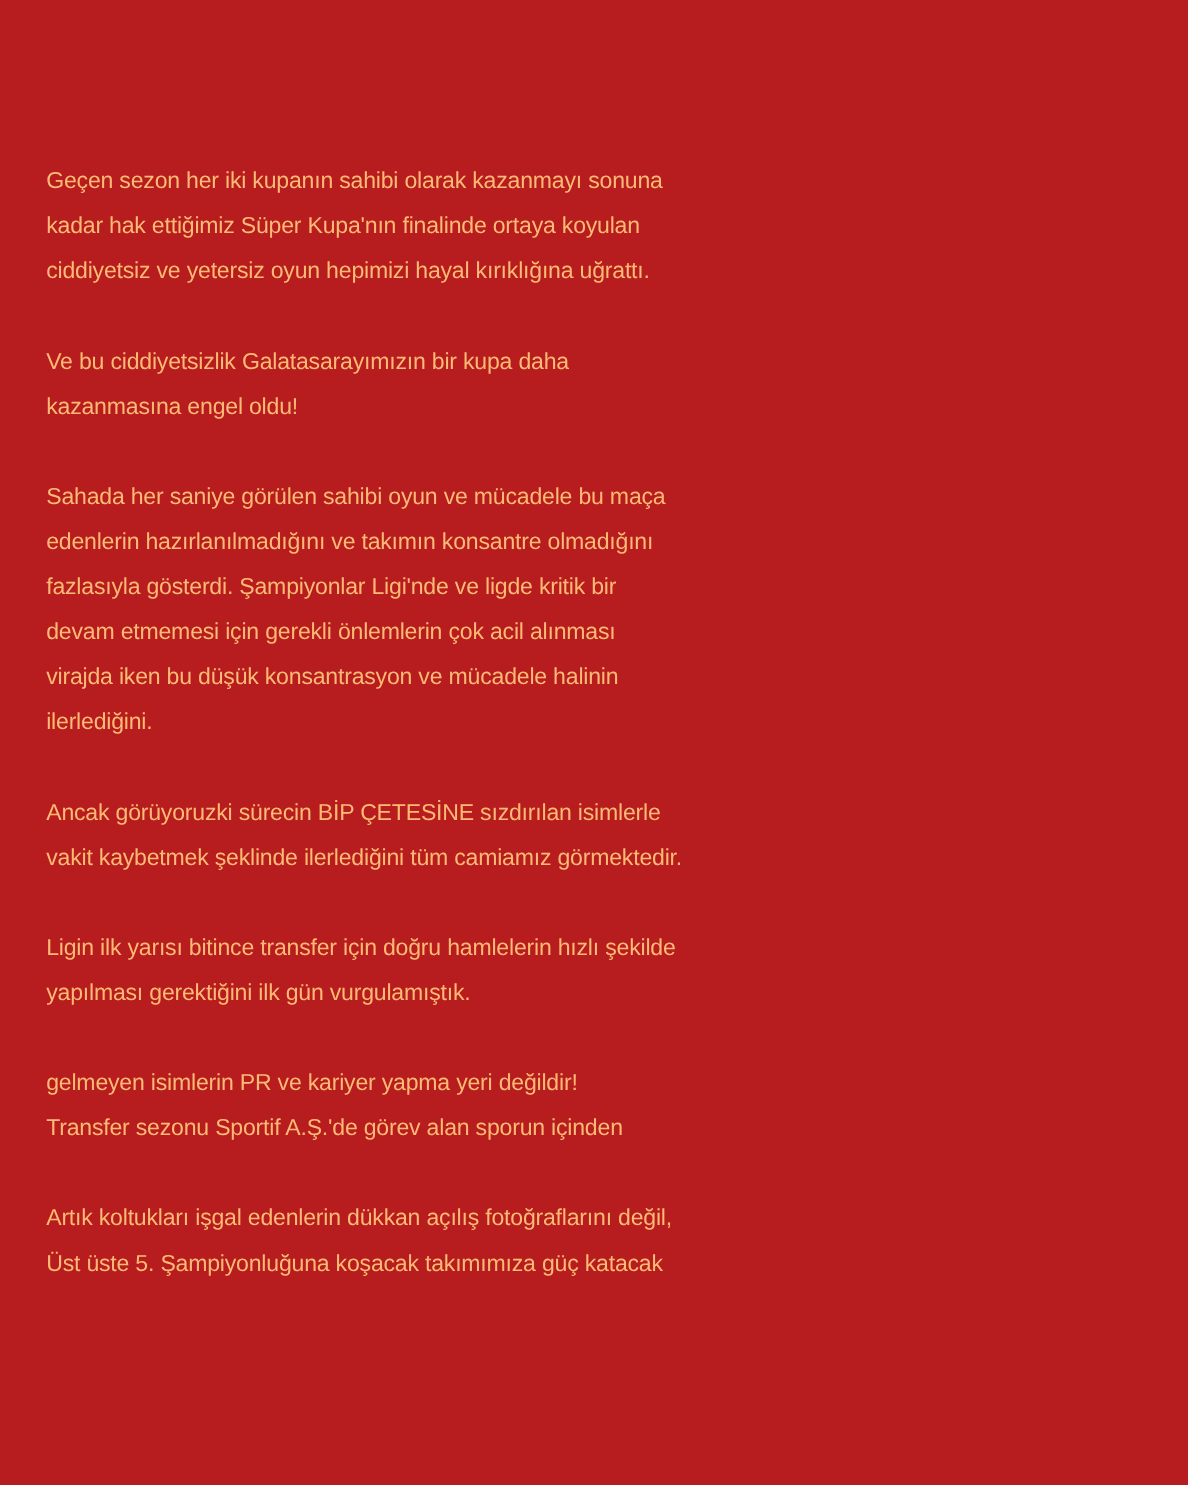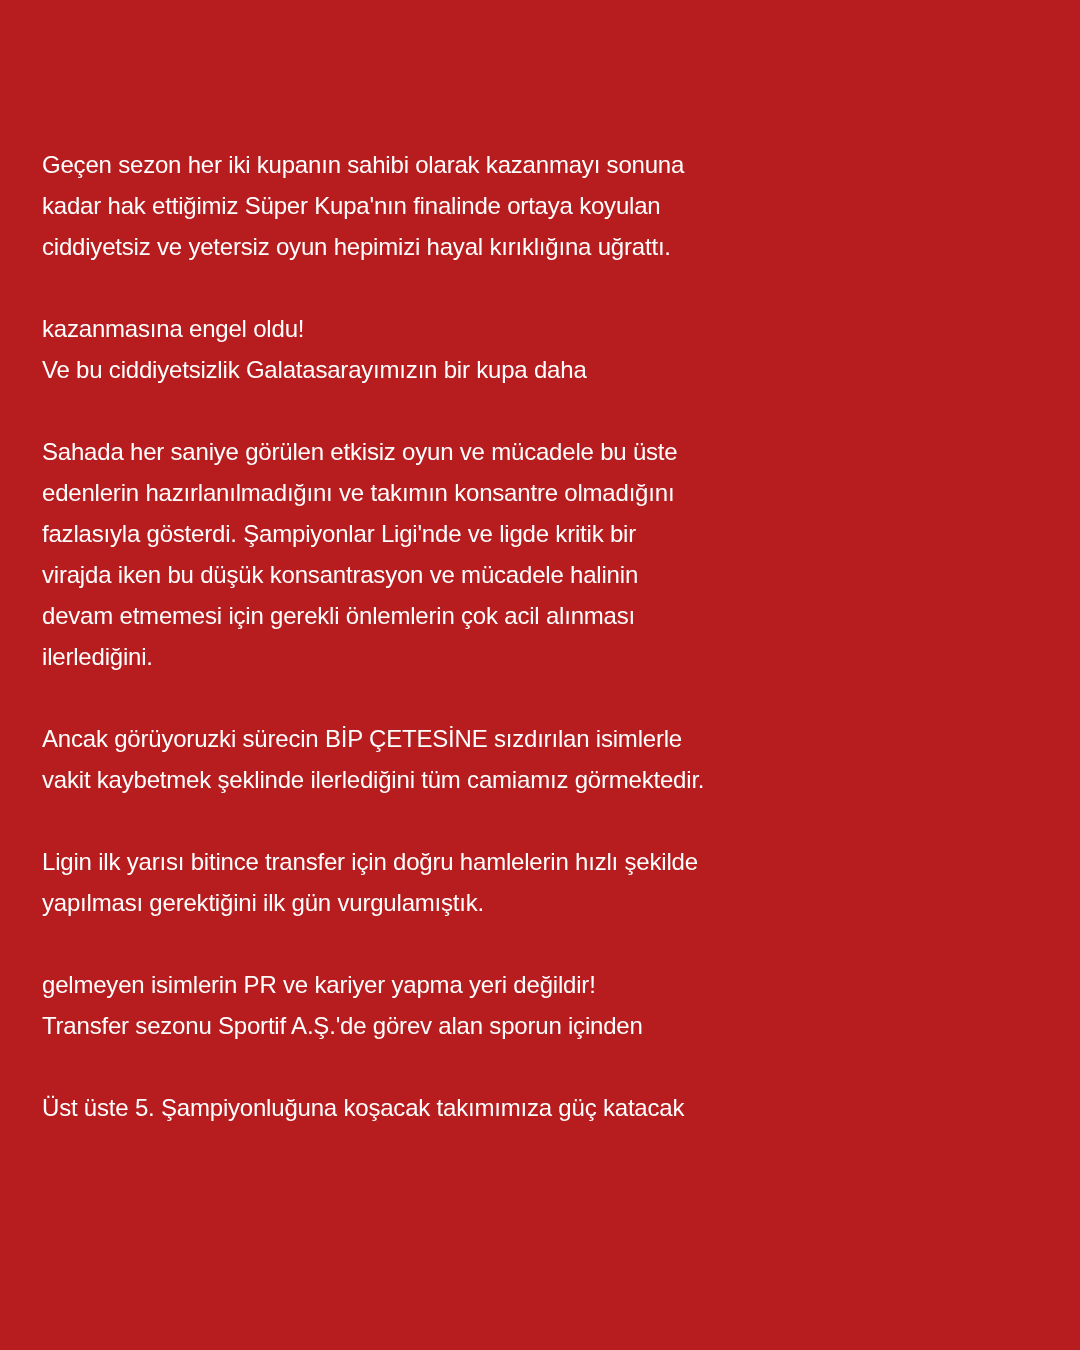--- a/index.html
+++ b/index.html
@@ -11,23 +11,23 @@
       height: 1350px;
       background: #B71C1E;
       overflow: hidden;
       position: relative;
     }
     .statement {
       position: absolute;
       left: 42px;
       top: 144px;
       width: 1010px;
-      color: #ffffff;
+      color: #fdba74;
       font-family: "Liberation Sans", sans-serif;
-      font-size: 24px;
+      font-size: 21px;
       line-height: 41px;
       letter-spacing: -0.2px;
     }
     .para {
       margin: 0 0 41px 0;
     }
     .line {
       display: block;
       white-space: nowrap;
     }
@@ -37,45 +37,46 @@
 
 <div class="statement">
 
   <p class="para">
     <span class="line">Geçen sezon her iki kupanın sahibi olarak kazanmayı sonuna</span>
     <span class="line">kadar hak ettiğimiz Süper Kupa'nın finalinde ortaya koyulan</span>
     <span class="line">ciddiyetsiz ve yetersiz oyun hepimizi hayal kırıklığına uğrattı.</span>
   </p>
 
   <p class="para">
+    <span class="line">Ve bu ciddiyetsizlik Galatasarayımızın bir kupa daha</span>
     <span class="line">kazanmasına engel oldu!</span>
-    <span class="line">Ve bu ciddiyetsizlik Galatasarayımızın bir kupa daha</span>
   </p>
 
   <p class="para">
-    <span class="line">Sahada her saniye görülen etkisiz oyun ve mücadele bu üste</span>
+    <span class="line">Sahada her saniye görülen sahibi oyun ve mücadele bu maça</span>
     <span class="line">edenlerin hazırlanılmadığını ve takımın konsantre olmadığını</span>
     <span class="line">fazlasıyla gösterdi. Şampiyonlar Ligi'nde ve ligde kritik bir</span>
+    <span class="line">devam etmemesi için gerekli önlemlerin çok acil alınması</span>
     <span class="line">virajda iken bu düşük konsantrasyon ve mücadele halinin</span>
-    <span class="line">devam etmemesi için gerekli önlemlerin çok acil alınması</span>
     <span class="line">ilerlediğini.</span>
   </p>
 
   <p class="para">
     <span class="line">Ancak görüyoruzki sürecin BİP ÇETESİNE sızdırılan isimlerle</span>
     <span class="line">vakit kaybetmek şeklinde ilerlediğini tüm camiamız görmektedir.</span>
   </p>
 
   <p class="para">
     <span class="line">Ligin ilk yarısı bitince transfer için doğru hamlelerin hızlı şekilde</span>
     <span class="line">yapılması gerektiğini ilk gün vurgulamıştık.</span>
   </p>
 
   <p class="para">
     <span class="line">gelmeyen isimlerin PR ve kariyer yapma yeri değildir!</span>
     <span class="line">Transfer sezonu Sportif A.Ş.'de görev alan sporun içinden</span>
   </p>
 
   <p class="para">
+    <span class="line">Artık koltukları işgal edenlerin dükkan açılış fotoğraflarını değil,</span>
     <span class="line">Üst üste 5. Şampiyonluğuna koşacak takımımıza güç katacak</span>
   </p>
 
 </div>
 
 </body></html>

